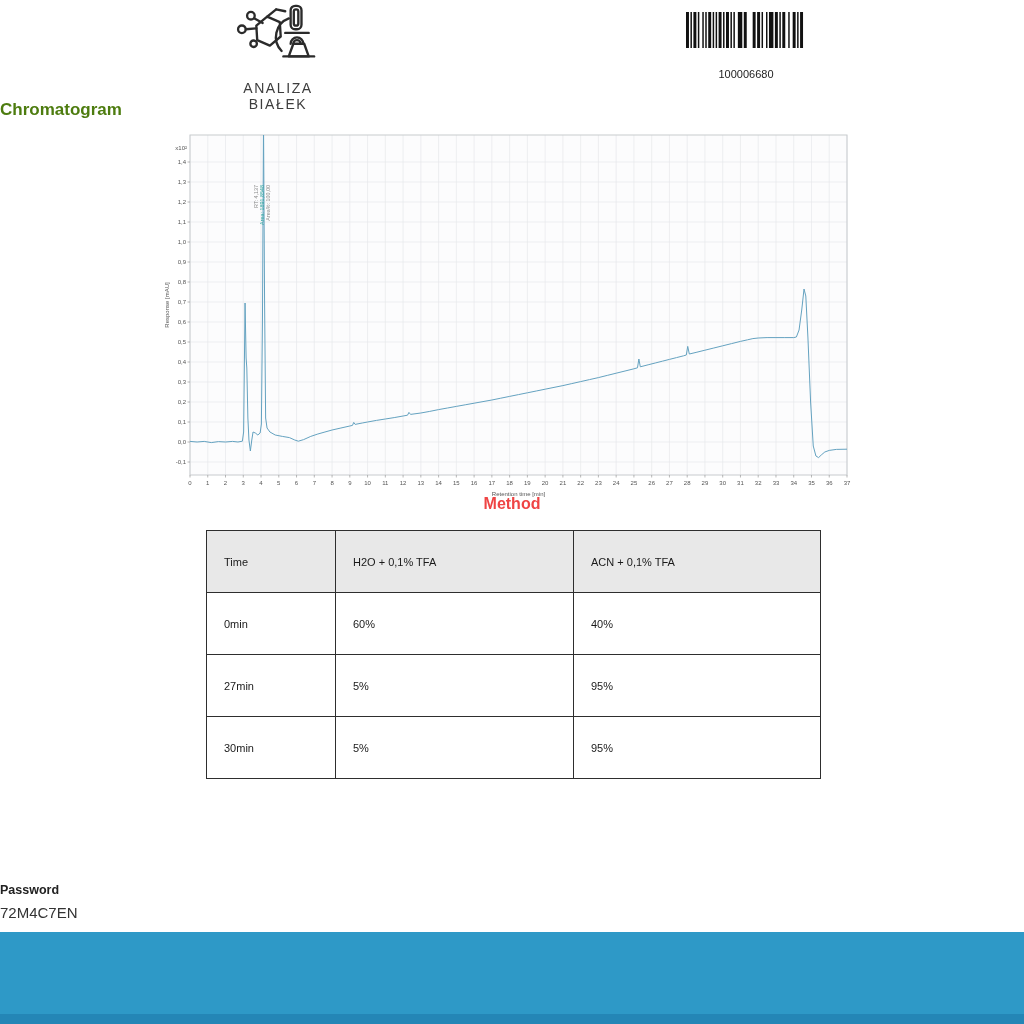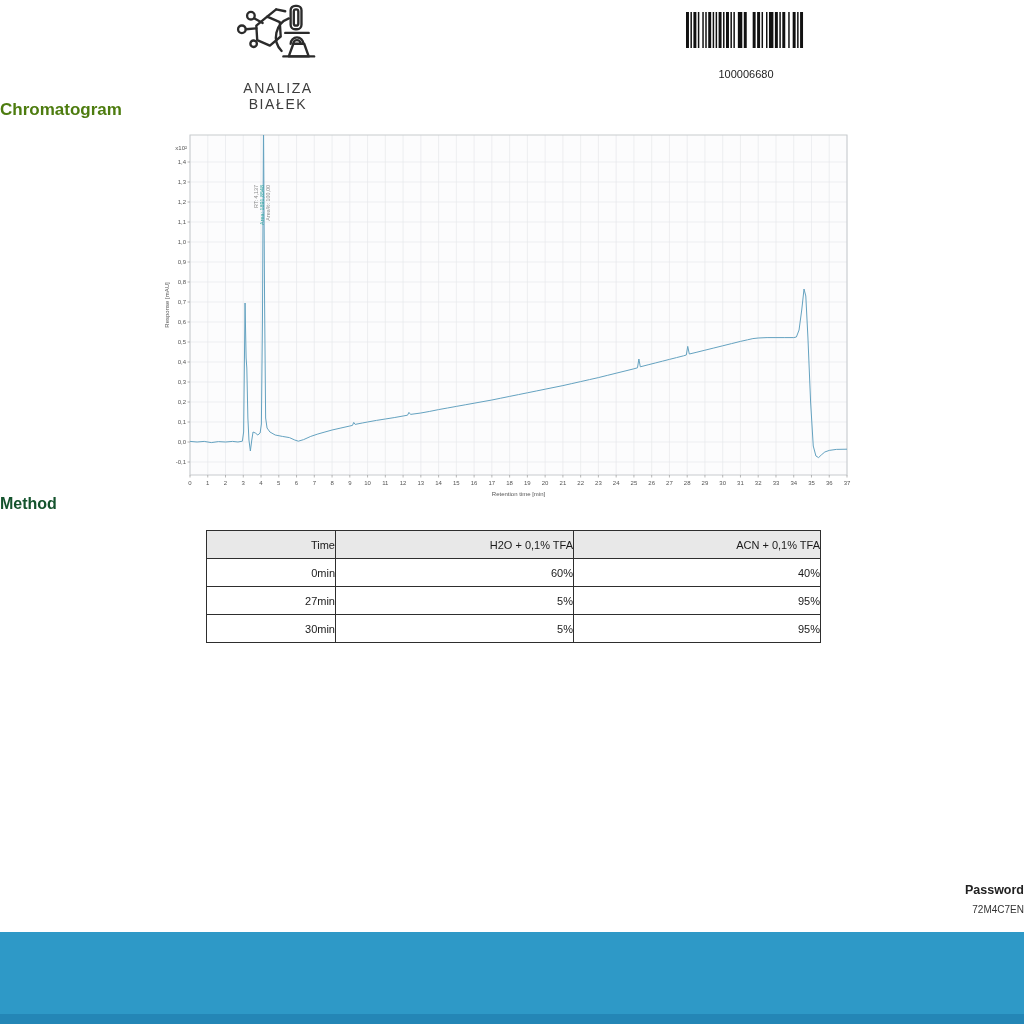--- a/index.html
+++ b/index.html
@@ -12,37 +12,37 @@
   
   .logo-block{left:212px;top:4px;width:132px;text-align:center;}
   .logo-text{margin-top:16px;font-size:14px;letter-spacing:1.6px;color:#3d3d3d;}
 
   
   .barcode-block{left:686px;top:12px;width:120px;text-align:center;}
   .barcode-number{margin-top:16px;font-size:11px;color:#222;}
 
   
   .h-chromatogram{top:100px;left:0;right:0;text-align:left;font-size:17px;font-weight:bold;color:#4d7c0f;}
-  .h-method{top:495px;left:0;right:0;font-size:16px;font-weight:bold;color:#14532d;}
+  .h-method{top:495px;left:0;right:0;text-align:center;font-size:16px;font-weight:bold;color:#ef4444;}
 
   
   .chart-wrap{left:160px;top:133px;width:700px;height:375px;}
 
   
   table.method{position:absolute;left:206px;top:530px;width:614px;border-collapse:collapse;
     font-size:11px;color:#1a1a1a;table-layout:fixed;}
-  table.method th,table.method td{border:1.5px solid #2e2e2e;height:27px;text-align:right;
-    font-weight:normal;padding:0;}
+  table.method th,table.method td{border:1.5px solid #2e2e2e;height:27px;text-align:left;
+    font-weight:normal;padding:17px;}
   table.method th{background:#e8e8e8;}
   col.c-time{width:129px;} col.c-h2o{width:238px;} col.c-acn{width:247px;}
 
   
-  .password-block{top:883px;left:0;right:0;text-align:right;}
+  .password-block{top:883px;left:0;right:0;text-align:left;}
   .password-label{font-size:12.5px;font-weight:bold;color:#222;}
-  .password-value{margin-top:7px;font-size:10px;color:#333;}
+  .password-value{margin-top:7px;font-size:15px;color:#333;}
 
   
   .footer{left:0;top:932px;width:1024px;height:92px;}
   .footer-strip{left:0;bottom:0;width:100%;height:10px;}
 </style>
 </head>
 <body>
 
 <div class="abs logo-block">
   <svg width="92" height="56" viewBox="0 0 100 62" fill="none" stroke="#2b2b2b" stroke-width="2.6" stroke-linecap="round" stroke-linejoin="round">

